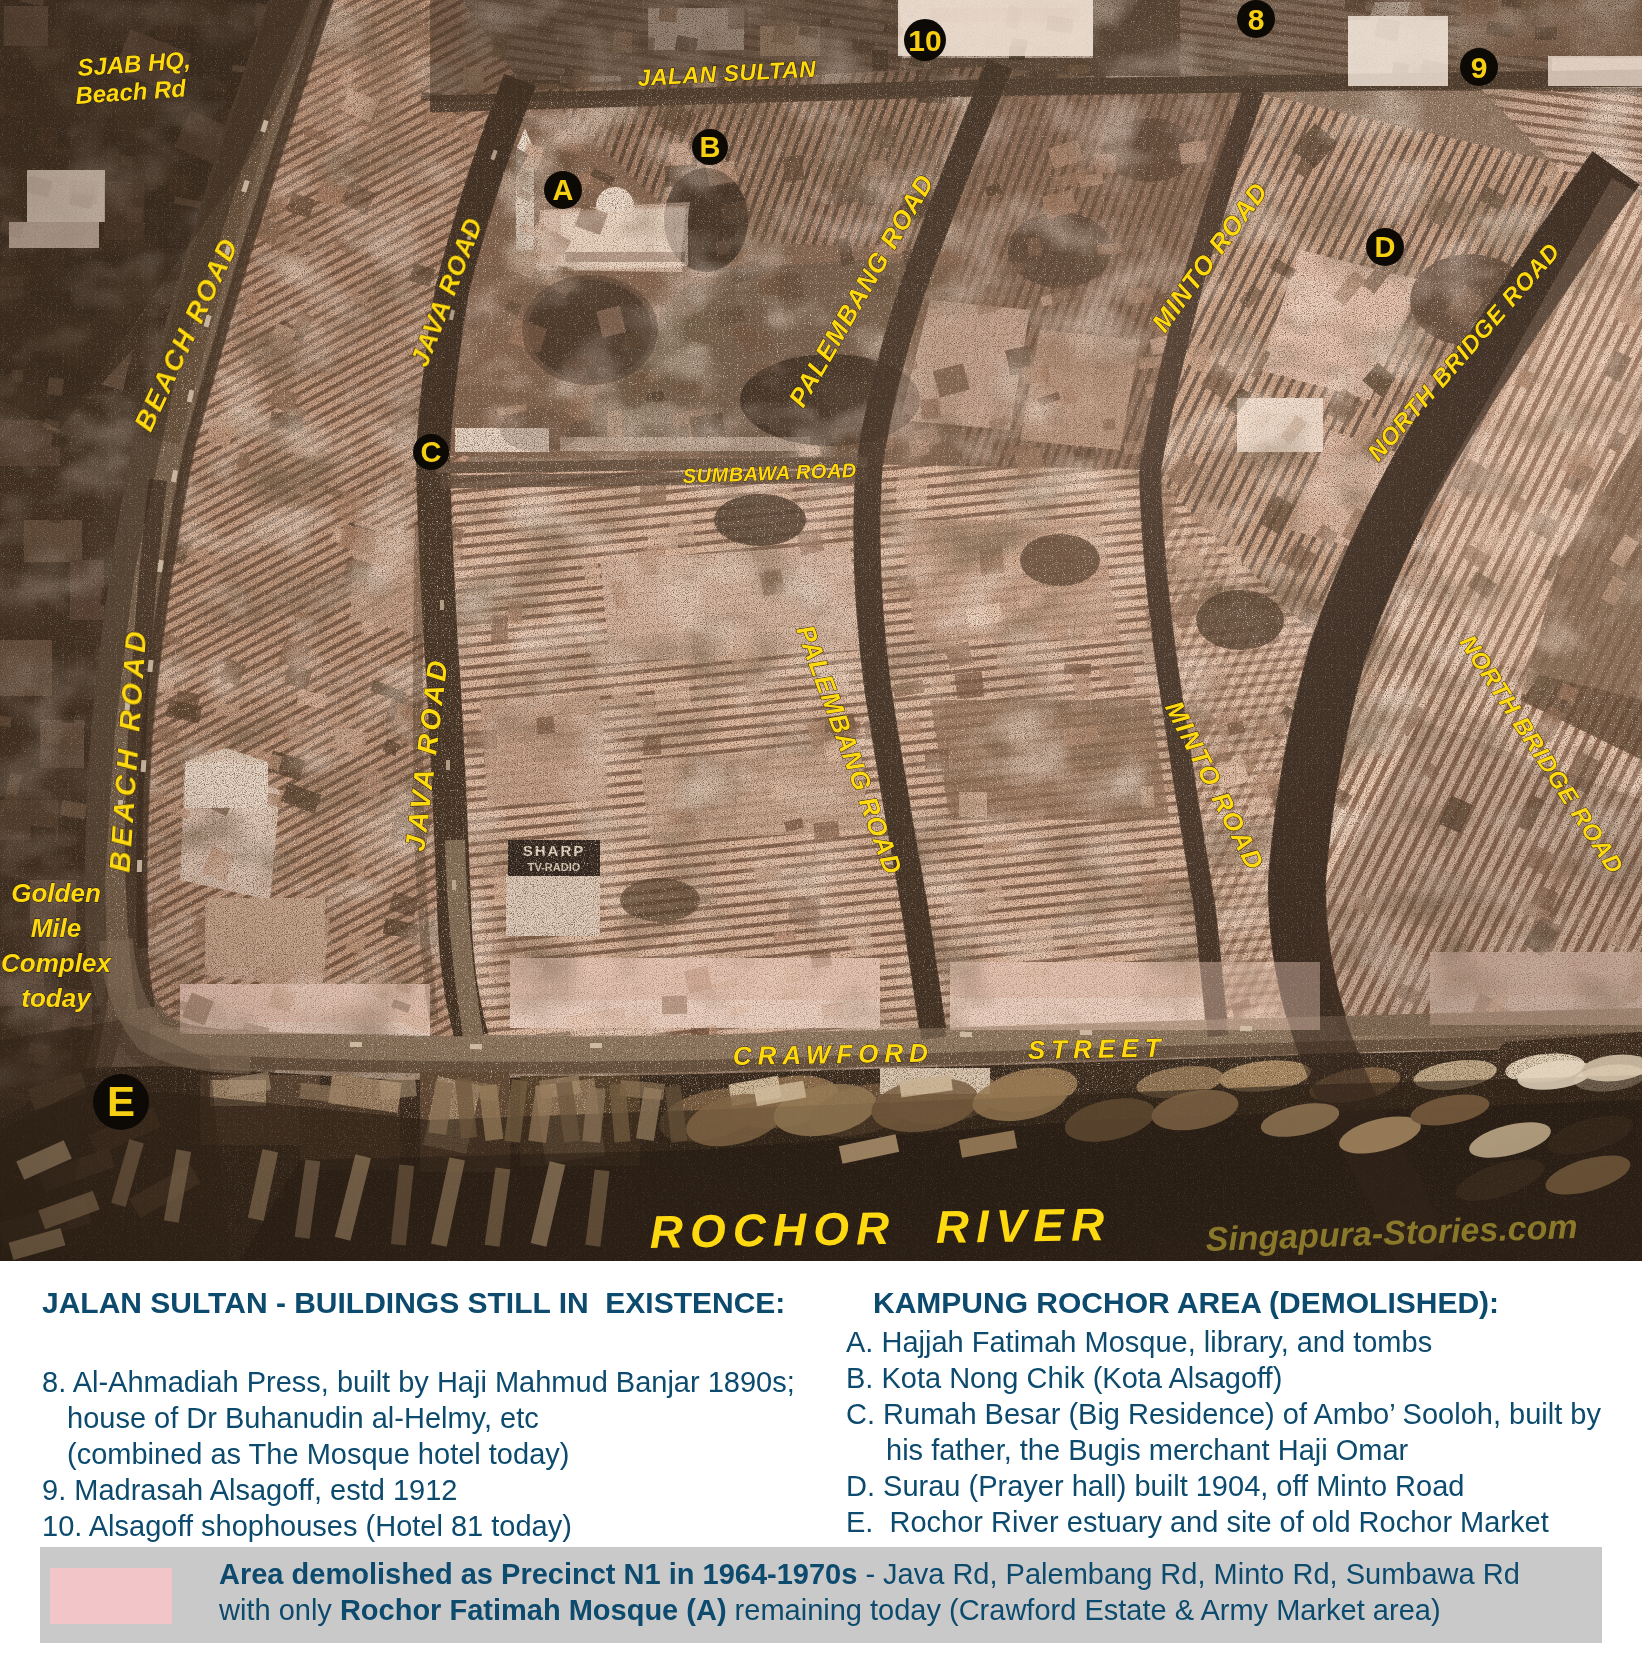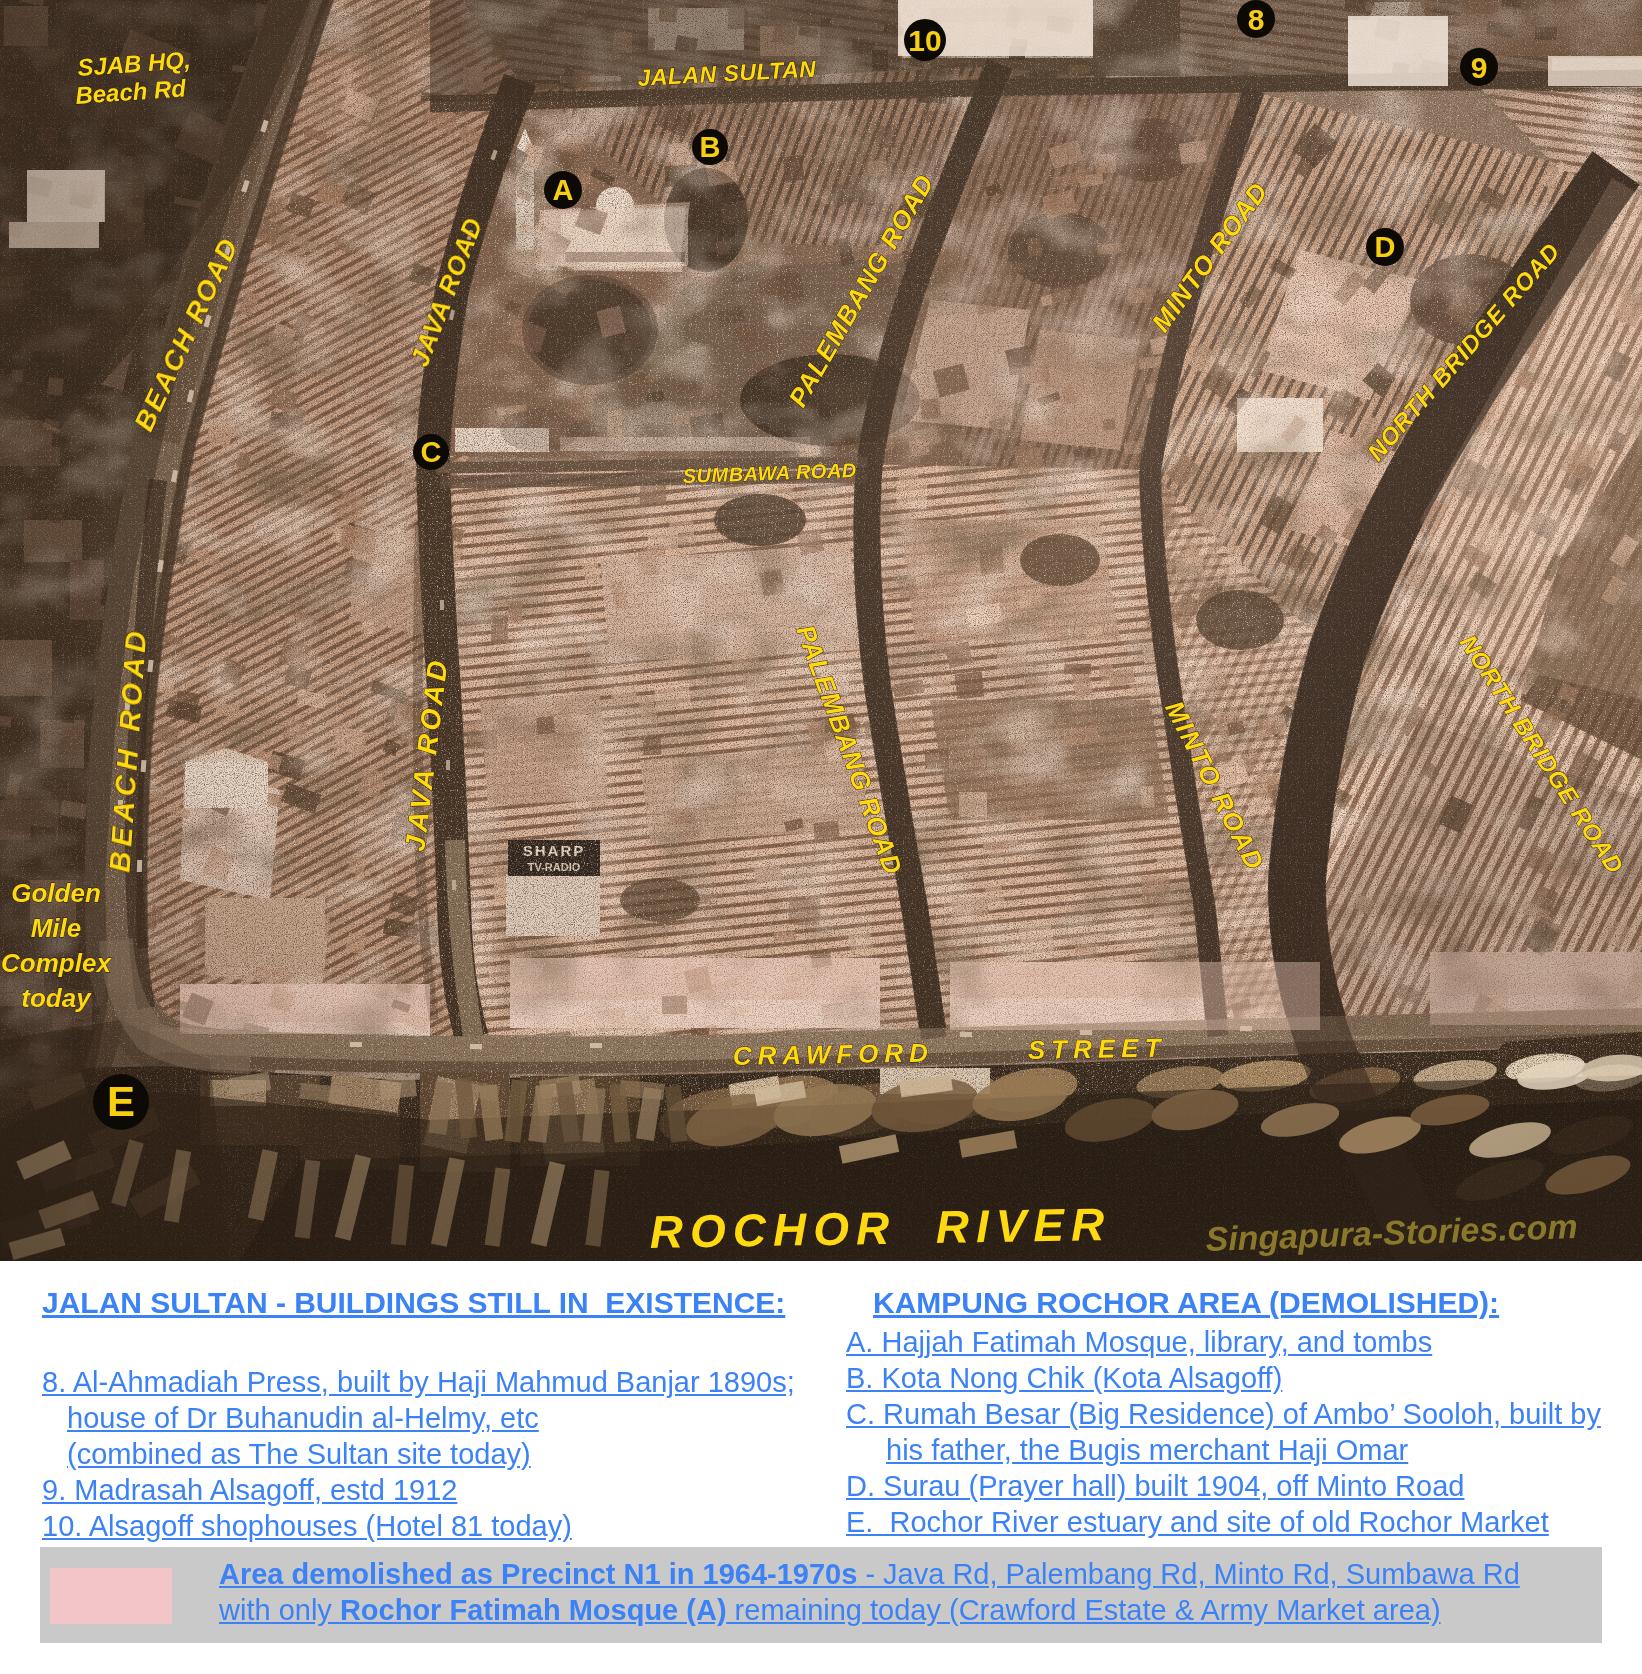--- a/index.html
+++ b/index.html
@@ -1,18 +1,18 @@
 <!DOCTYPE html>
 <html><head>
 <meta charset="utf-8">
 <style>
 html,body{margin:0;padding:0;background:#ffffff;}
 .page{position:relative;width:1642px;height:1674px;background:#fff;overflow:hidden;font-family:"Liberation Sans",sans-serif;}
 .photo{position:absolute;left:0;top:0;display:block;}
-.leg{position:absolute;color:#3b82f6;white-space:nowrap;text-decoration:underline;}
+.leg{position:absolute;color:#0c4a6e;white-space:nowrap;}
 .b{font-weight:bold;}
 </style>
 </head>
 <body>
 <div class="page">
 
 <svg class="photo" width="1642" height="1261" viewBox="0 0 1642 1261" xmlns="http://www.w3.org/2000/svg">
 <defs>
 <pattern id="pA" width="10" height="10" patternUnits="userSpaceOnUse" patternTransform="rotate(-28)">
           <rect width="10" height="10" fill="#c59c82"></rect>
@@ -1155,21 +1155,21 @@
         <text x="1479" y="78" font-size="30">9</text>
 
 <circle cx="925" cy="40" r="21" fill="#0d0a06"></circle>
         <text x="925" y="51" font-size="30">10</text>
 </g>
 
 </svg>
 
 <div class="leg b" style="left:42px;top:1286px;font-size:30px;">JALAN SULTAN - BUILDINGS STILL IN&nbsp; EXISTENCE:</div>
 
-<div class="leg" style="left:42px;top:1364px;font-size:29px;line-height:36px;">8. Al-Ahmadiah Press, built by Haji Mahmud Banjar 1890s;<br><span style="margin-left:25px;">house of Dr Buhanudin al-Helmy, etc</span><br><span style="margin-left:25px;">(combined as The Sultan site today)</span><br>9. Madrasah Alsagoff, estd 1912<br>10. Alsagoff shophouses (Hotel 81 today)</div>
+<div class="leg" style="left:42px;top:1364px;font-size:29px;line-height:36px;">8. Al-Ahmadiah Press, built by Haji Mahmud Banjar 1890s;<br><span style="margin-left:25px;">house of Dr Buhanudin al-Helmy, etc</span><br><span style="margin-left:25px;">(combined as The Mosque hotel today)</span><br>9. Madrasah Alsagoff, estd 1912<br>10. Alsagoff shophouses (Hotel 81 today)</div>
 
 <div class="leg b" style="left:846px;top:1286px;font-size:30px;margin-left:27px;">KAMPUNG ROCHOR AREA (DEMOLISHED):</div>
 
 <div class="leg" style="left:846px;top:1324px;font-size:29px;line-height:36px;">A. Hajjah Fatimah Mosque, library, and tombs<br>B. Kota Nong Chik (Kota Alsagoff)<br>C. Rumah Besar (Big Residence) of Ambo’ Sooloh, built by<br><span style="margin-left:40px;">his father, the Bugis merchant Haji Omar</span><br>D. Surau (Prayer hall) built 1904, off Minto Road<br>E.&nbsp; Rochor River estuary and site of old Rochor Market</div>
 
 <div style="position:absolute;left:40px;top:1547px;width:1562px;height:96px;background:#c9c9c9;"></div>
 
 <div style="position:absolute;left:50px;top:1568px;width:122px;height:56px;background:#f2c5c9;"></div>
 
 <div class="leg" style="left:219px;top:1556px;font-size:29px;line-height:36px;"><span class="b">Area demolished as Precinct N1 in 1964-1970s</span> - Java Rd, Palembang Rd, Minto Rd, Sumbawa Rd<br>with only <span class="b">Rochor Fatimah Mosque (A)</span> remaining today (Crawford Estate &amp; Army Market area)</div>

